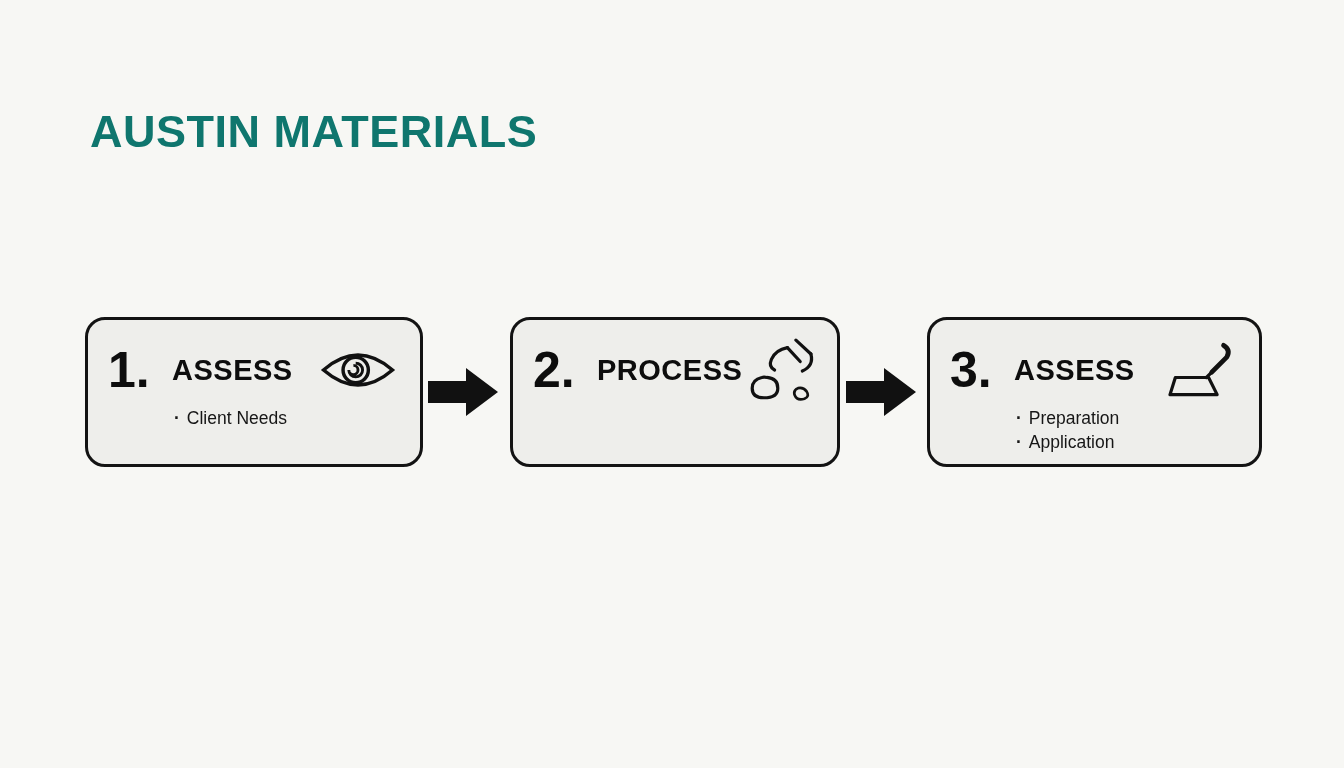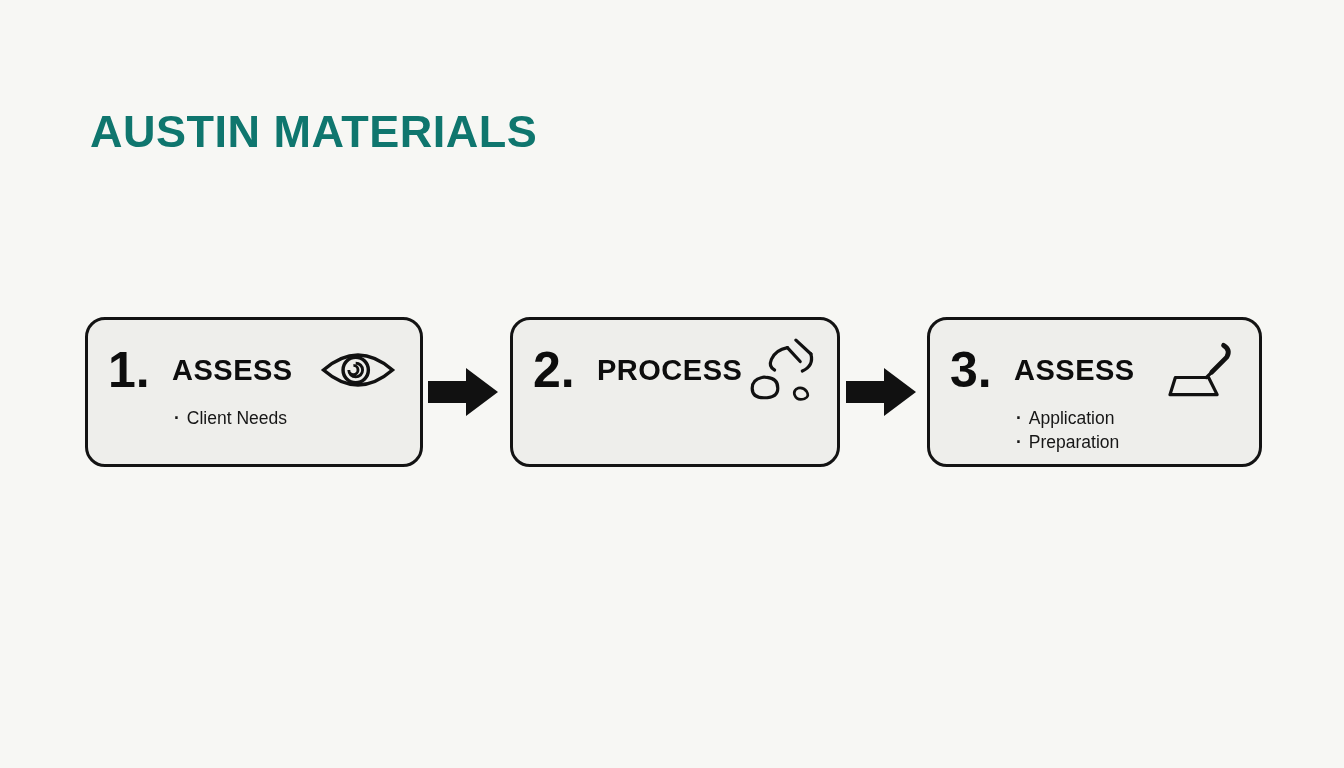--- a/index.html
+++ b/index.html
@@ -156,18 +156,18 @@
       <span class="step-label">ASSESS</span>
       <span class="step-icon">
         <svg viewBox="0 0 64 56" width="70" height="60">
           <path d="M54 5 q7 4 3 11 l-14 14" stroke="#111" stroke-width="4.5" fill="none" stroke-linecap="round"></path>
           <path d="M43 30 l-5 5" stroke="#111" stroke-width="3" fill="none" stroke-linecap="round"></path>
           <path d="M9 35 L40 35 L48 51 L4 51 Z" fill="none" stroke="#111" stroke-width="3" stroke-linejoin="round"></path>
         </svg>
       </span>
     </div>
     <ul class="bullets">
+      <li>Preparation</li>
       <li>Application</li>
-      <li>Preparation</li>
     </ul>
   </div>
 
 </div>
 
 </body></html>

